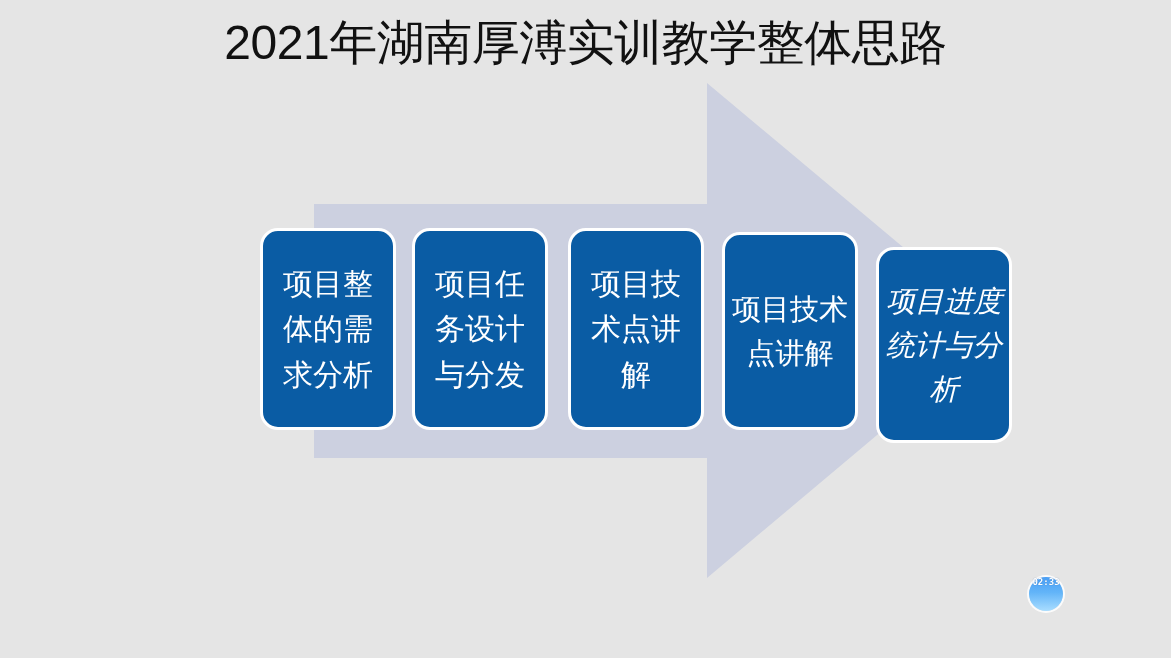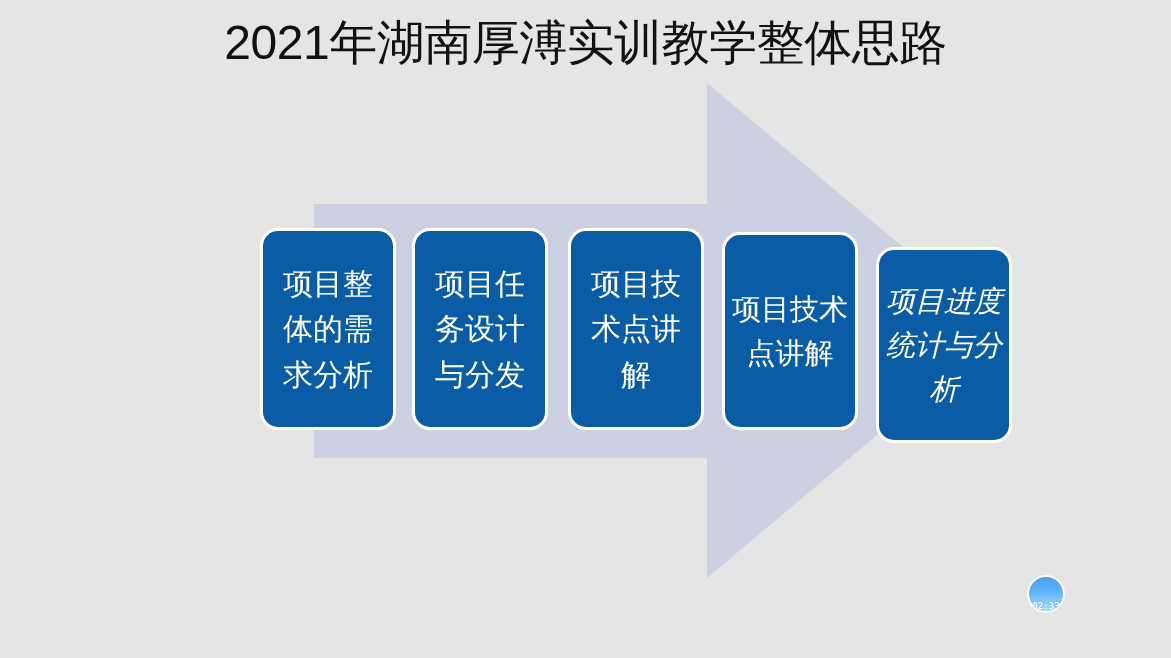--- a/index.html
+++ b/index.html
@@ -93,21 +93,21 @@
   #timer-badge {
     position: absolute;
     left: 1029px;
     top: 577px;
     width: 34px;
     height: 34px;
     border-radius: 50%;
     background: linear-gradient(180deg, #4a9ff5 0%, #62b4f8 45%, #a9ddff 100%);
     box-shadow: 0 0 0 2px rgba(255,255,255,0.85);
     display: flex;
-    align-items: flex-end;
+    align-items: flex-start;
     justify-content: center;
     z-index: 6;
   }
   #timer-badge-text {
     color: #ffffff;
     font-size: 9px;
     font-weight: bold;
     letter-spacing: 0px;
     font-family: "DejaVu Sans Mono", monospace;
     text-shadow: 0 0 1px rgba(0,60,130,0.5);

